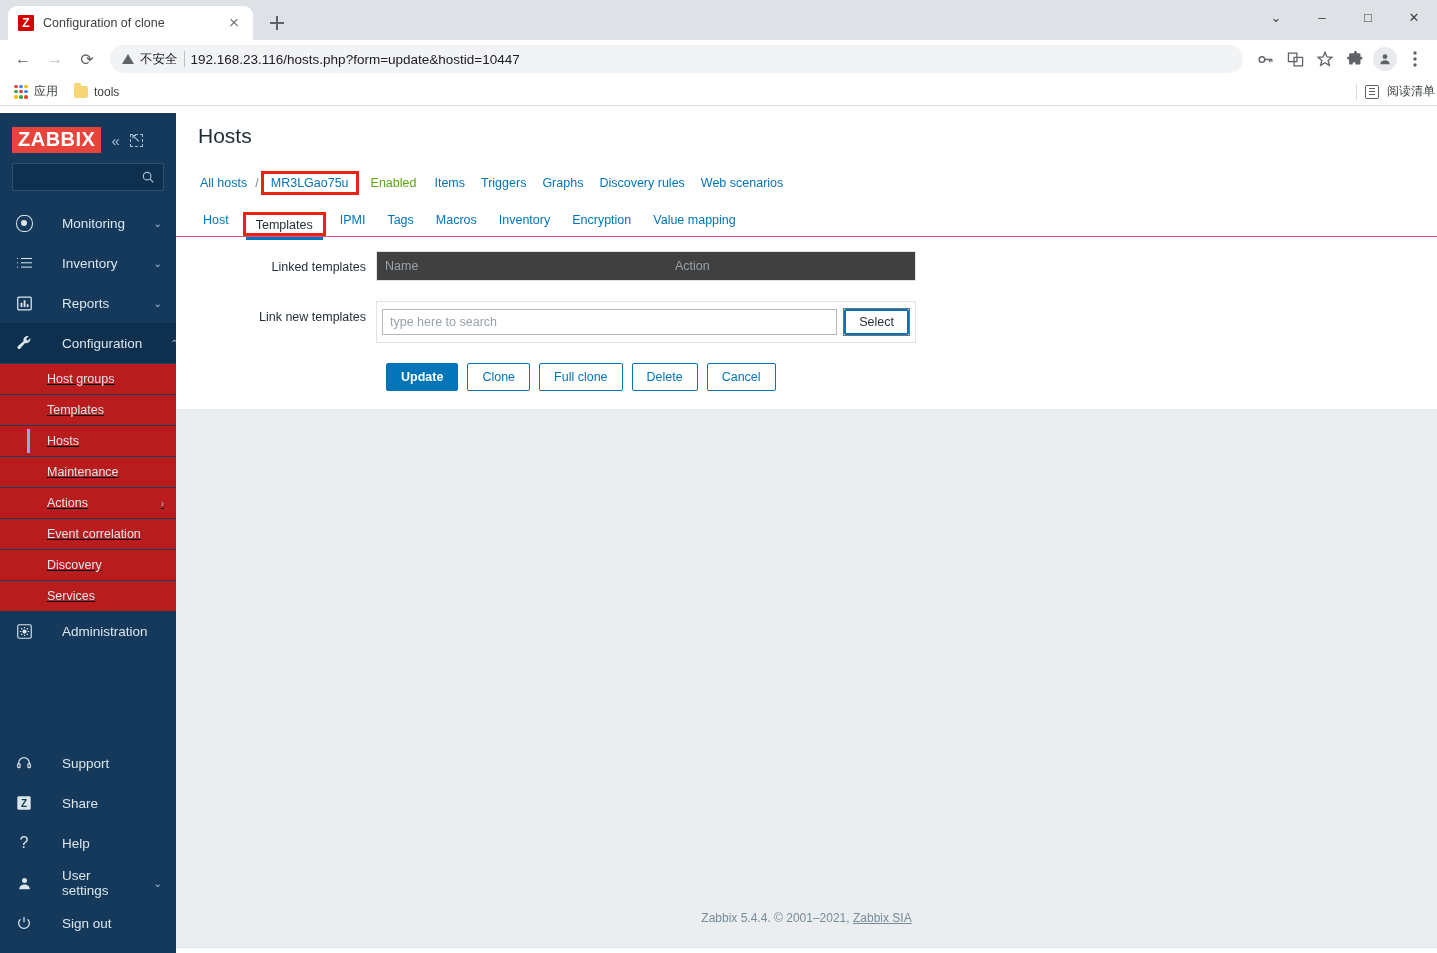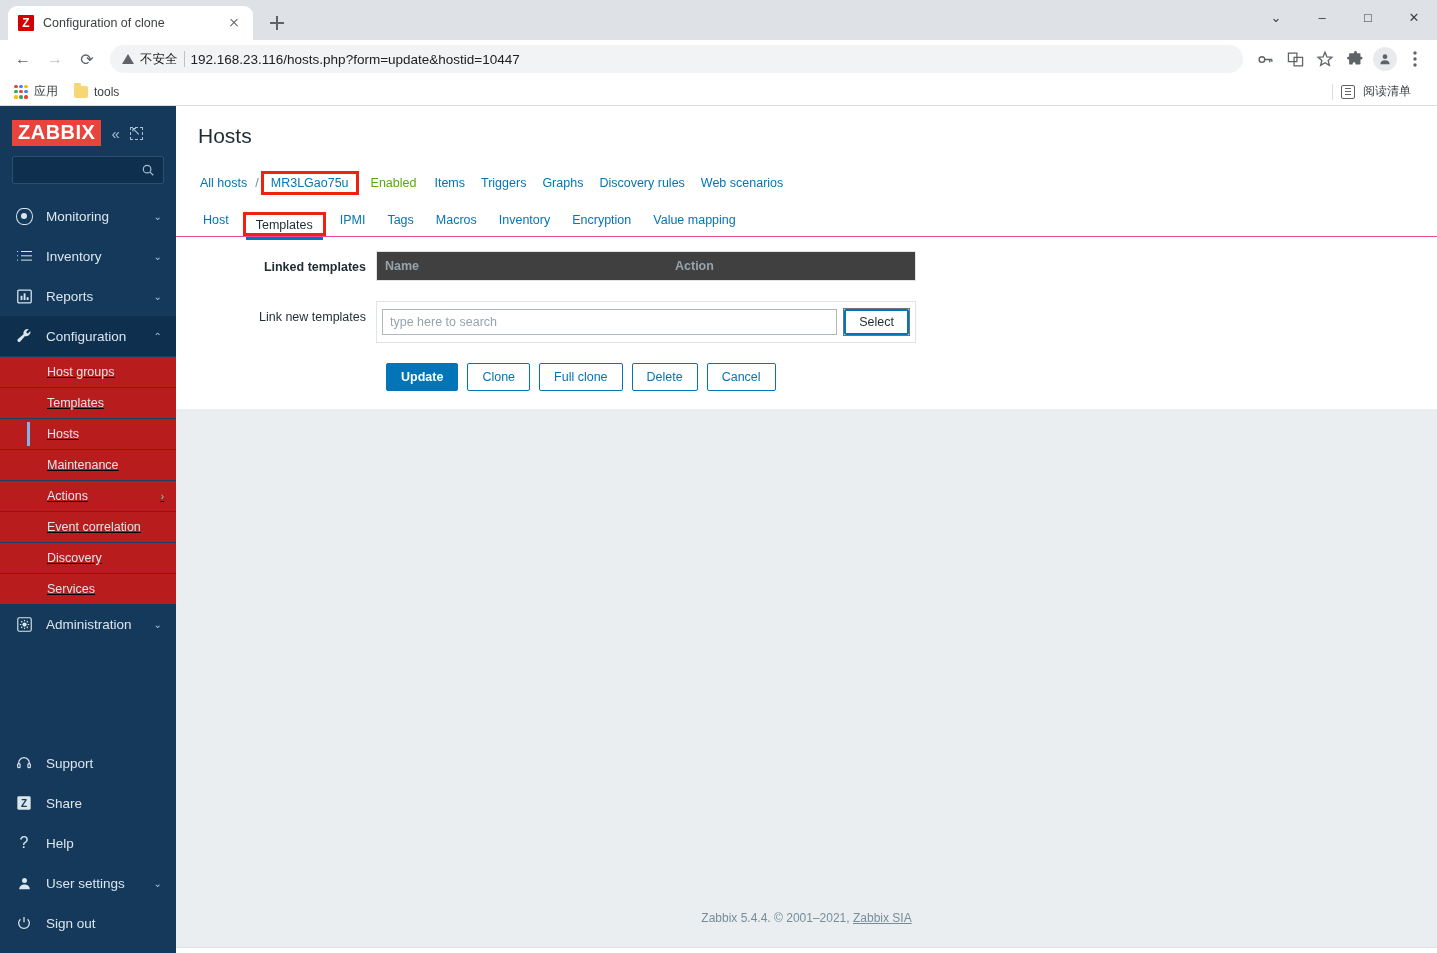--- a/index.html
+++ b/index.html
@@ -93,57 +93,57 @@
   }
   .bm { display: flex; align-items: center; gap: 6px; padding: 3px 8px 3px 4px;
         border-radius: 4px; font-size: 12px; color: #3c4043; }
   .apps-grid { width: 14px; height: 14px; display: grid; grid-template-columns: repeat(3,1fr);
                grid-template-rows: repeat(3,1fr); gap: 1.5px; flex: none; }
   .apps-grid i { display: block; border-radius: 50%; }
   .folder-ic { width: 14px; height: 12px; background: #f7d775; border-radius: 1px 2px 2px 2px;
                position: relative; flex: none; }
   .folder-ic::before { content:""; position:absolute; left:0; top:-2.5px; width:7px; height:3px;
                        background:#f7d775; border-radius:1px 1px 0 0; }
-  .bm-right { position: absolute; right: 26px; display: flex; align-items: center; gap: 8px; }
+  .bm-right { position: absolute; right: 2px; display: flex; align-items: center; gap: 8px; }
   .bm-sep { width: 1px; height: 16px; background: #dadce0; }
   .readlist { font-size: 12px; color: #3c4043; }
   .list-ic { width: 14px; height: 14px; border: 1.3px solid #5f6368; border-radius: 2px;
              position: relative; }
   .list-ic::before {
     content:""; position:absolute; left:2.5px; top:2.5px; width:6.5px; height:1.2px;
     background:#5f6368; box-shadow: 0 3px 0 #5f6368, 0 6px 0 #5f6368;
   }
 
   
   .app { display: flex; height: 847px; background: #fff; }
 
   .sidebar {
     width: 176px; background: #15395b; flex: none; position: relative;
-    display: flex; flex-direction: column;
+    display: flex; flex-direction: column; margin-top: 7px;
   }
   .zbx-logo-row { display: flex; align-items: center; padding: 14px 12px 8px 12px; gap: 10px; }
   .zbx-logo {
     background: #e8443c; color: #fff; font-size: 20px; font-weight: bold;
     letter-spacing: 0.5px; padding: 1px 6px 2px 6px; line-height: 1.15;
   }
   .side-ic { color: #a8c0d4; font-size: 15px; display: flex; align-items: center; }
   .dockic { width: 13px; height: 13px; border: 1px dashed #a8c0d4; position: relative; }
   .dockic::before {
     content: "\2196"; position: absolute; left: 0px; top: -4px;
     color: #a8c0d4; font-size: 12px;
   }
   .side-search {
     margin: 2px 12px 12px 12px; height: 28px; background: #0e2f4d;
     border: 1px solid #2a5172; border-radius: 2px;
     display: flex; align-items: center; justify-content: flex-end; padding-right: 8px;
   }
   .menu-top { flex: none; }
   .menu-item {
     display: flex; align-items: center; height: 40px; padding: 0 14px;
-    color: #dbe5ec; font-size: 13.5px; gap: 12px; position: relative;
+    color: #dbe5ec; font-size: 13.5px; gap: 28px; position: relative;
   }
   .menu-item .mi-ic { width: 20px; display: flex; align-items: center; justify-content: center;
                       color: #dbe5ec; font-size: 15px; flex: none; }
   .menu-item .mi-lbl { flex: 1; }
   .menu-item .mi-arrow { font-size: 10px; color: #a8c0d4; }
   .menu-item.active { background: #0e2f4d; align-items: center; }
   .menu-item.active::before {
     content: ""; position: absolute; left: 0; top: 0; bottom: 0; width: 3px; background: #0e2f4d;
   }
   .submenu { background: #b91c1c; text-decoration: underline; }
@@ -491,21 +491,21 @@
               <span class="tabitem on">Templates</span>
             </span>
             <span class="tabitem">IPMI</span>
             <span class="tabitem">Tags</span>
             <span class="tabitem">Macros</span>
             <span class="tabitem">Inventory</span>
             <span class="tabitem">Encryption</span>
             <span class="tabitem">Value mapping</span>
           </div>
 
-          <div class="formrow" style="padding-top:14px;font-weight:bold;">
+          <div class="formrow" style="padding-top:14px;">
             <div class="formlabel">Linked templates</div>
             <div class="linked-box">
               <span class="linked-name">Name</span>
               <span>Action</span>
             </div>
           </div>
 
           <div class="formrow" style="padding-top:20px;">
             <div class="formlabel">Link new templates</div>
             <div class="newtpl-box">

